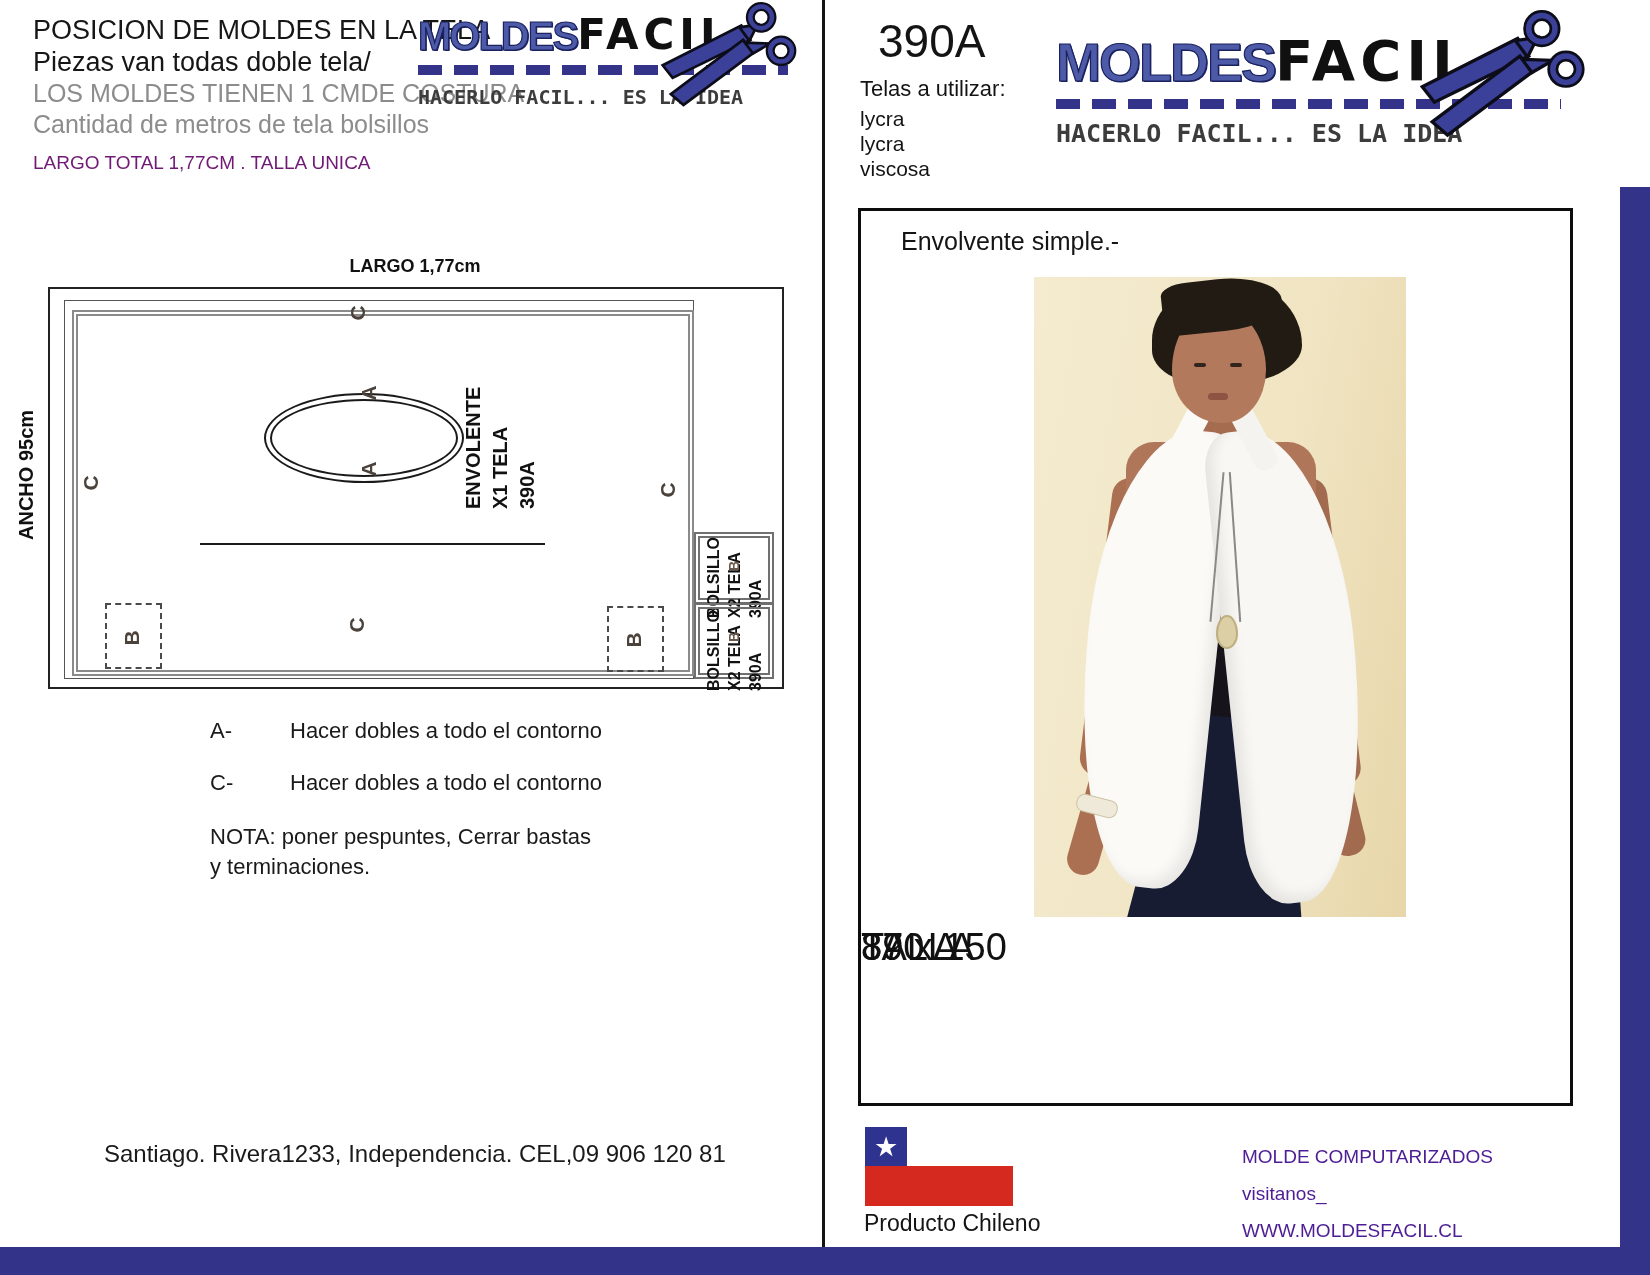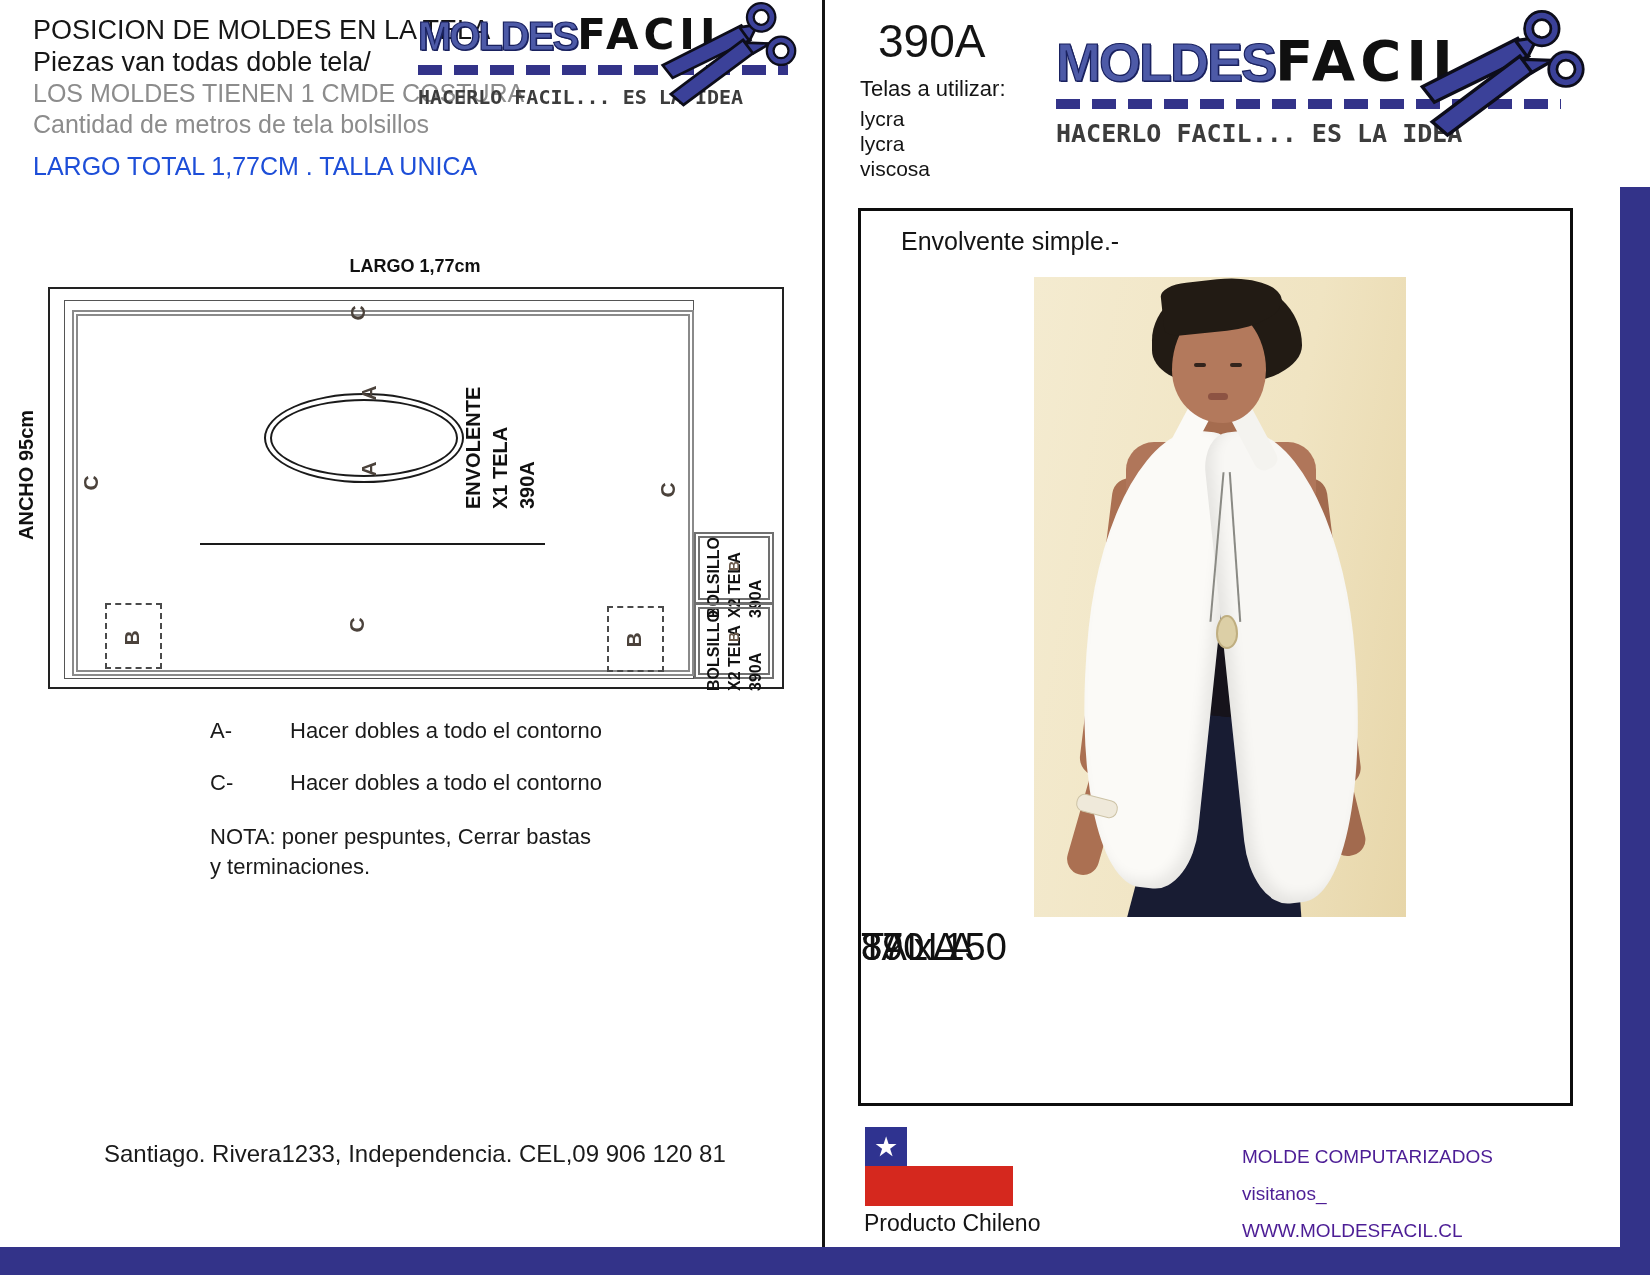--- a/index.html
+++ b/index.html
@@ -11,21 +11,21 @@
 
   
   .divider { left:822px; top:0; width:3px; height:1250px; background:#141414; }
   .bottom-bar { left:0; top:1247px; width:1650px; height:28px; background:#333389; }
   .right-bar { left:1620px; top:187px; width:30px; height:1060px; background:#333389; }
 
   
   .lhead { left:33px; top:14px; }
   .lh1, .lh2 { font-size:27px; line-height:32px; color:#161616; }
   .lh3, .lh4 { font-size:25px; line-height:31px; color:#8c8c8c; }
-  .lh5 { font-size:25px; color:#1d4ed8; margin-top:12px; }
+  .lh5 { font-size:19px; color:#701a75; margin-top:12px; }
 
   
   .brand { position:absolute; }
   .brand-words { display:flex; align-items:flex-end; gap:0; white-space:nowrap; }
   .brand-w1 { font-weight:bold; color:#4d5aa7; -webkit-text-stroke:1.2px #1a2260;
               text-shadow:1px 1px 0 #1a2260; letter-spacing:-2px; }
   .brand-w2 { font-weight:bold; color:#101010; font-family:"DejaVu Sans", sans-serif; letter-spacing:5px; }
   .brand-dashes { margin-top:6px; height:10px;
     background:repeating-linear-gradient(90deg,#333389 0 24px,transparent 24px 36px); }
   .brand-slogan { margin-top:10px; font-family:"DejaVu Sans Mono", monospace;

